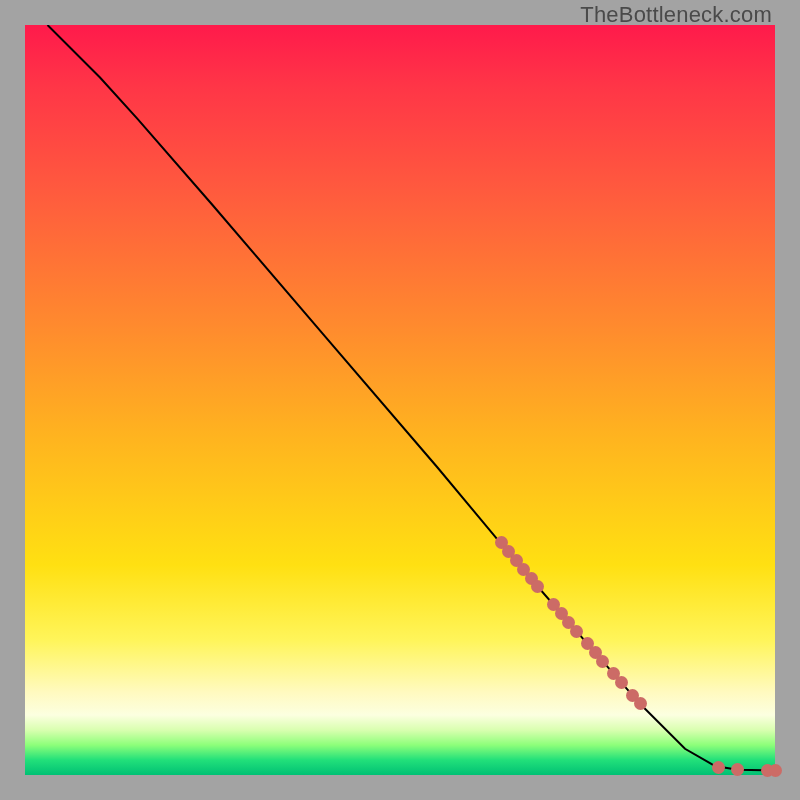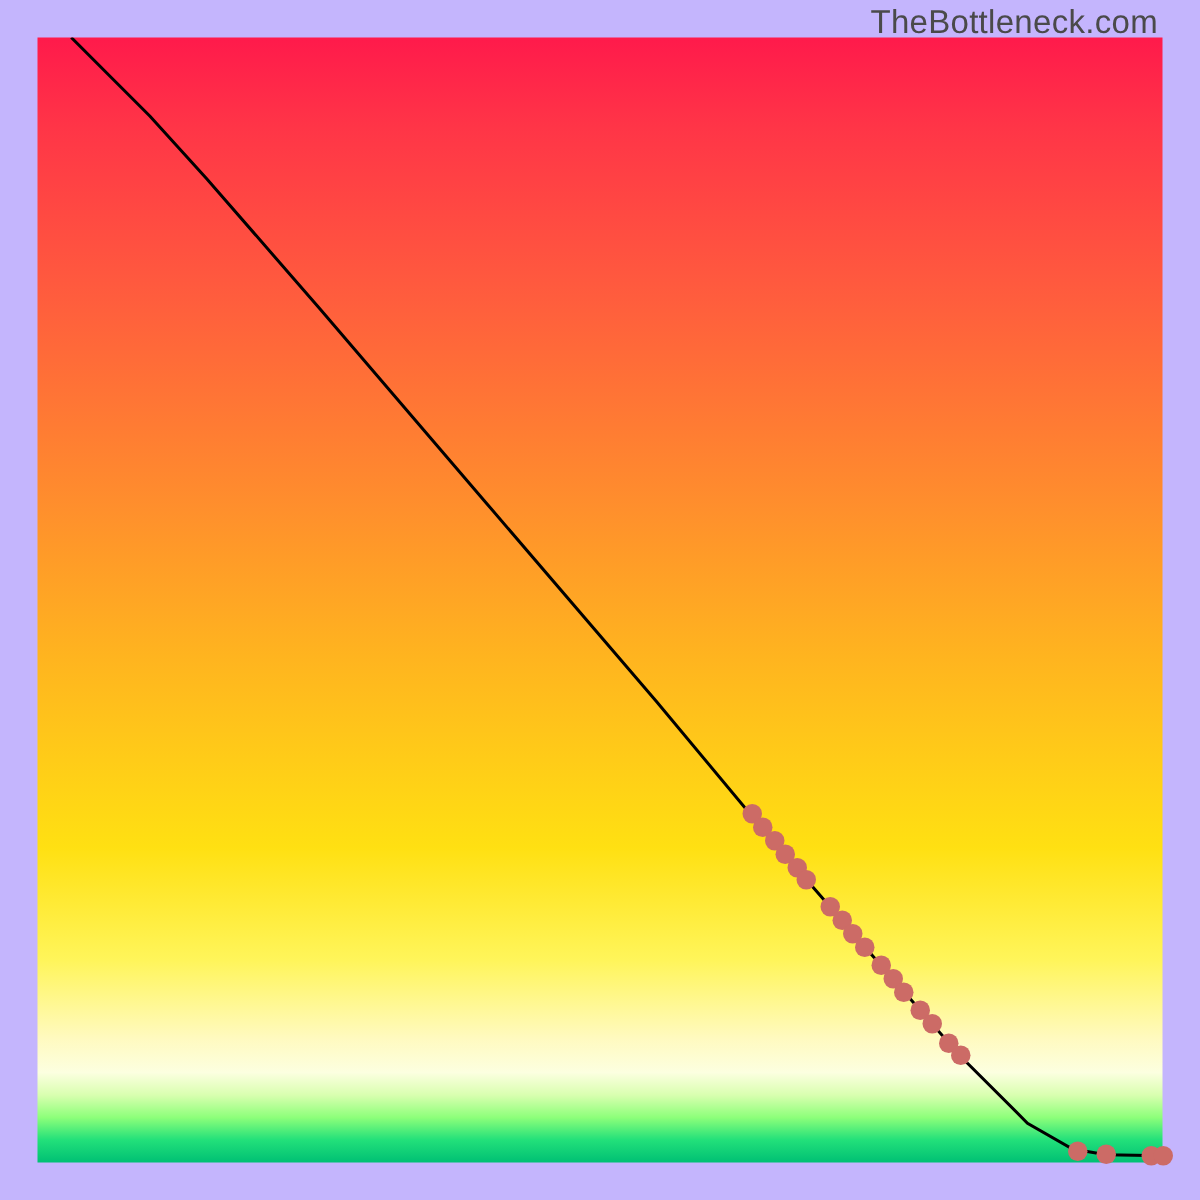--- a/index.html
+++ b/index.html
@@ -8,21 +8,21 @@
     width: 800px;
     height: 800px;
     background: #000;
     overflow: hidden;
     font-family: Arial, Helvetica, sans-serif;
   }
   .frame {
     position: relative;
     width: 800px;
     height: 800px;
-    background: #c4b5fd;
+    background: #a3a3a3;
   }
   .plot {
     position: absolute;
     left: 25px;
     top: 25px;
     width: 750px;
     height: 750px;
     
     background: linear-gradient(
       to bottom,

